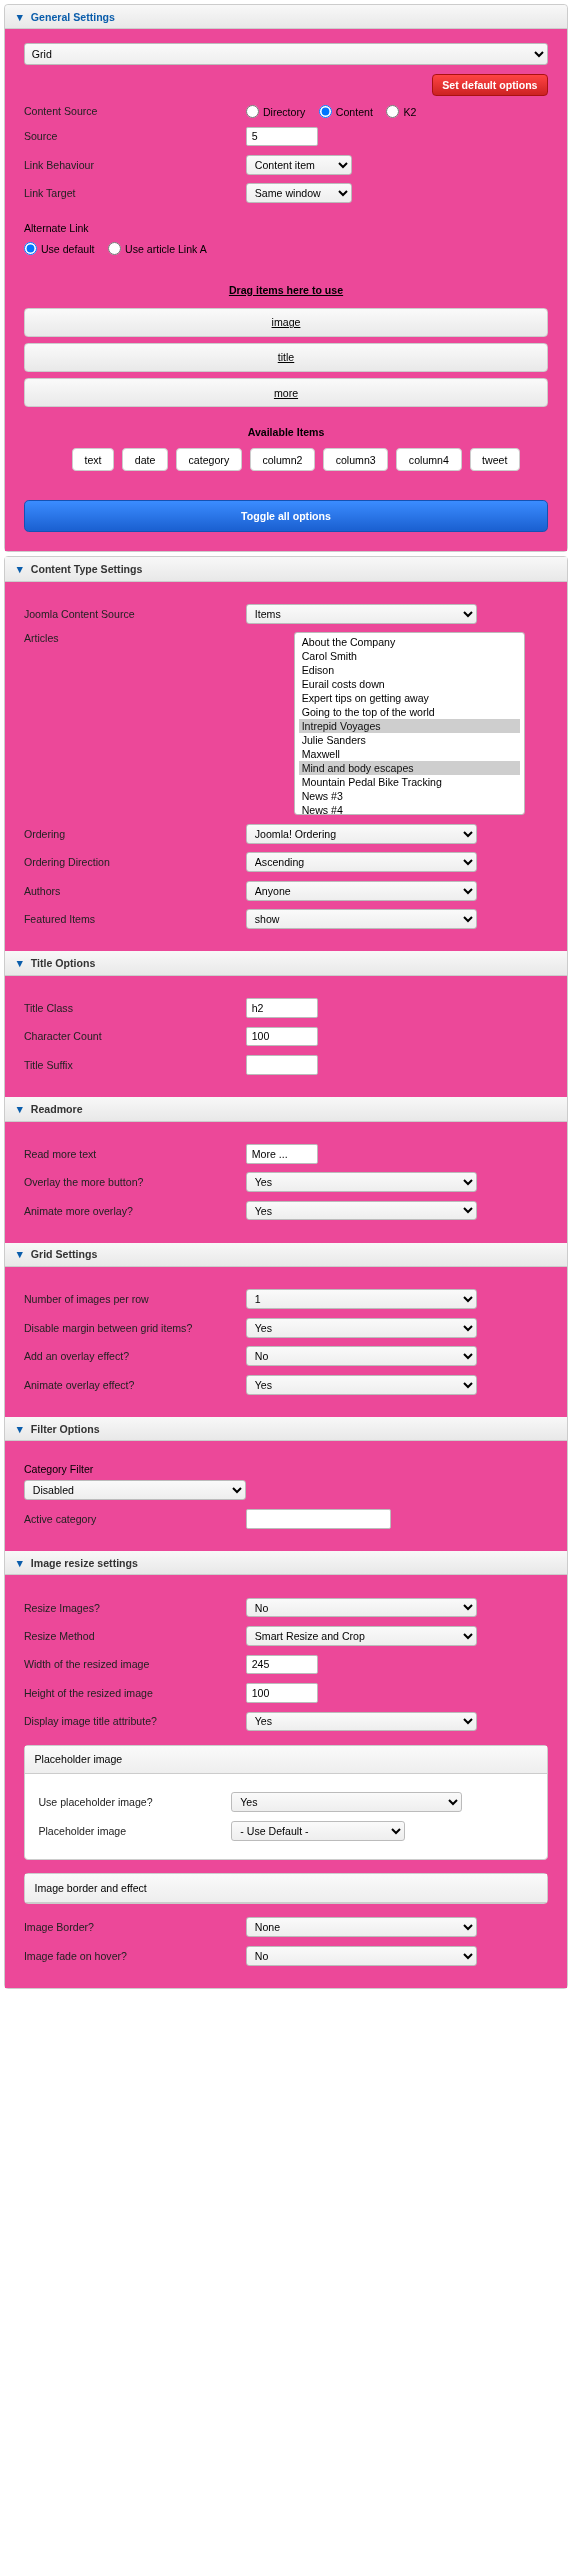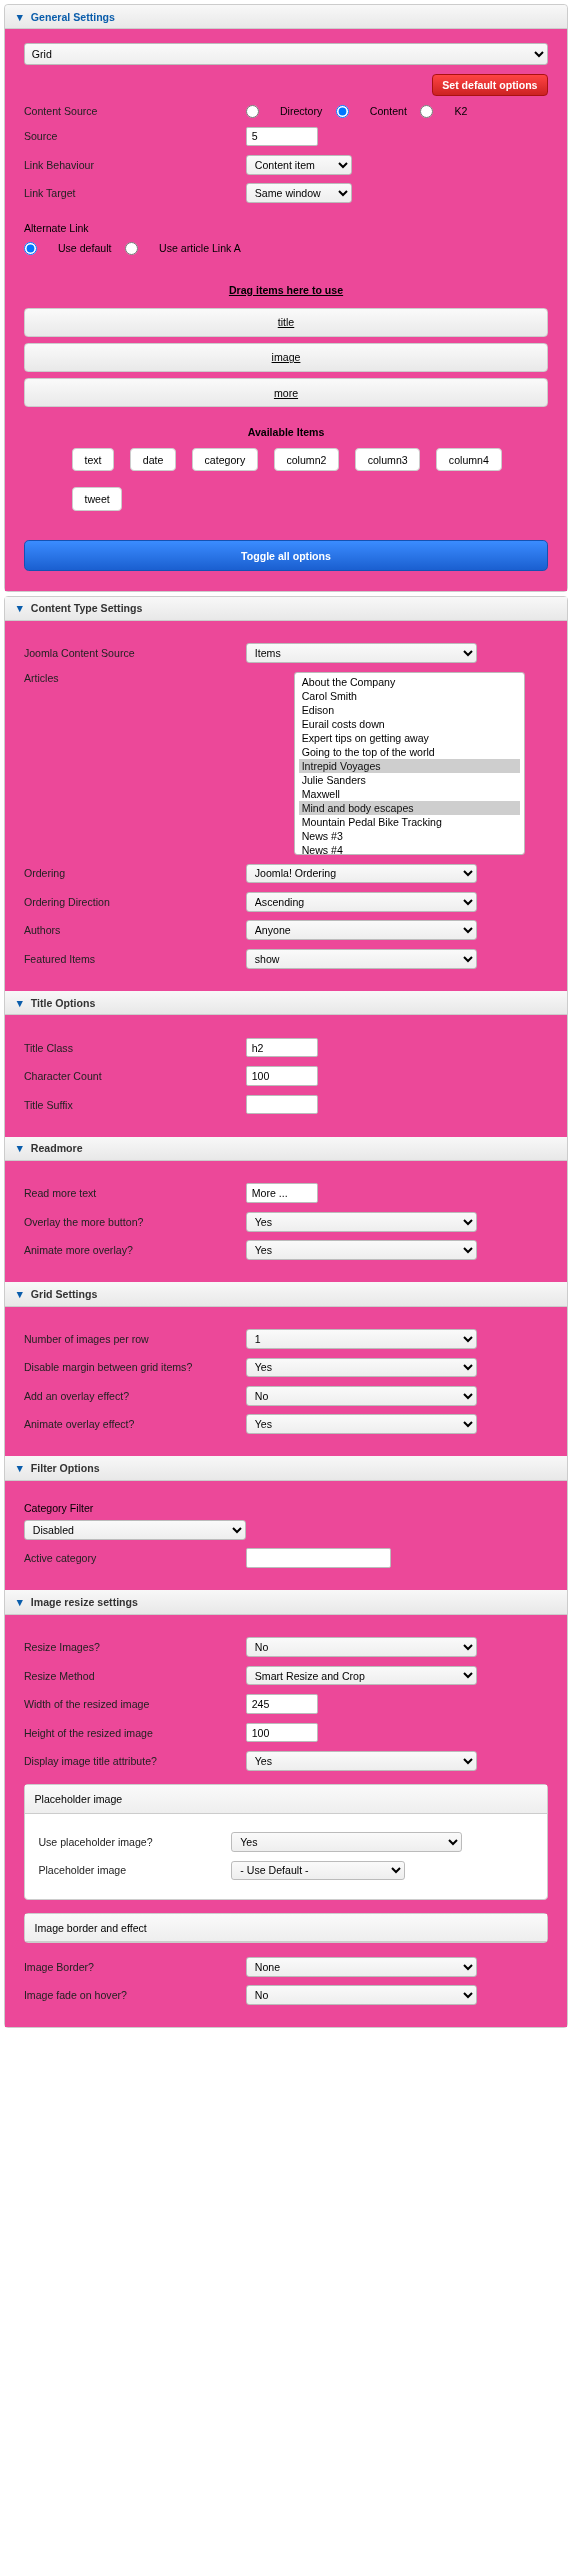--- a/index.html
+++ b/index.html
@@ -16,26 +16,26 @@
 .red-btn { background: linear-gradient(#f44,#c22); color: #fff; border: 1px solid #a11; border-radius: 3.9px; padding: 3.9px 9.6px; font-weight: bold; float: right; cursor: pointer; }
 .clearfix::after { content:""; display:block; clear:both; }
 input[type="text"] { border: 1px solid #bbb; padding: 2.9px 4.8px; border-radius: 1.9px; width: 72px; }
 input[type="text"].mid { width: 145px; }
 select { border: 1px solid #bbb; border-radius: 2.9px; background: linear-gradient(#fafafa,#eee); padding: 1.9px 3.9px; }
 select.small { width: 106px; }
 select.med { width: 174px; }
 select.wide { width: 231px; }
 select.filter { width: 222px; }
 .radios { display: flex; gap: 13.5px; align-items: center; }
-.radios label { display: flex; align-items: center; gap: 21px; }
+.radios label { display: flex; align-items: flex-end; gap: 4px; }
 .drag-area { margin: 29px 0 9.6px; text-decoration: underline; }
 .drag-title { text-align: center; font-weight: bold; margin: 7.7px 0 11.6px; }
 .drag-item { background: linear-gradient(#fafafa,#e9e9e9); border: 1px solid #ccc; border-radius: 3.9px; padding: 7.7px; margin: 5.8px 0; text-align: center; cursor: move; }
 .avail-title { text-align: center; font-weight: bold; margin: 19px 0 9.6px; }
-.avail-items { display: flex; flex-wrap: wrap; gap: 16px; padding-left: 48px; }
+.avail-items { display: flex; flex-wrap: wrap; gap: 8px; padding-left: 48px; }
 .avail-item { border: 1px solid #ccc; border-radius: 3.9px; padding: 4.8px 11.6px; cursor: move; background: #fff; }
 .blue-btn { display:block; width:100%; background: linear-gradient(#3b8cff,#1a5fd0); color:#fff; border:1px solid #1452b3; border-radius:4.8px; padding:8.7px; text-align:center; font-weight:bold; margin:29px 0 5.8px; cursor:pointer; }
 select[multiple] { background:#fff; width: 231px; height: 183px; font-size: 9.6px; }
 select[multiple] option { padding: 1px 2.9px; }
 .sub-fieldset { border: 1px solid #ccc; border-radius: 3.9px; margin: 13.5px 0; background: #fff; }
 .sub-fieldset-title { padding: 7.7px 9.6px; border-bottom: 1px solid #ccc; background: linear-gradient(#fafafa,#eee); font-weight: normal; }
 .sub-fieldset-body { padding: 9.6px 13.5px; }
 </style>
 </head>
 <body>
@@ -91,22 +91,22 @@
         <label>
             <input type="radio" name="al" style="">
             <span>Use article Link A</span>
           </label>
       </div>
     </div>
 
     <div class="drag-area">
       <div class="drag-title">Drag items here to use</div>
       <div id="used-items">
+          <div class="drag-item">image</div>
           <div class="drag-item">title</div>
-          <div class="drag-item">image</div>
           <div class="drag-item">more</div>
         </div>
     </div>
 
     <div class="avail-title">Available Items</div>
     <div class="avail-items" id="avail-items">
         <div class="avail-item">text</div>
         <div class="avail-item">date</div>
         <div class="avail-item">category</div>
         <div class="avail-item">column2</div>

